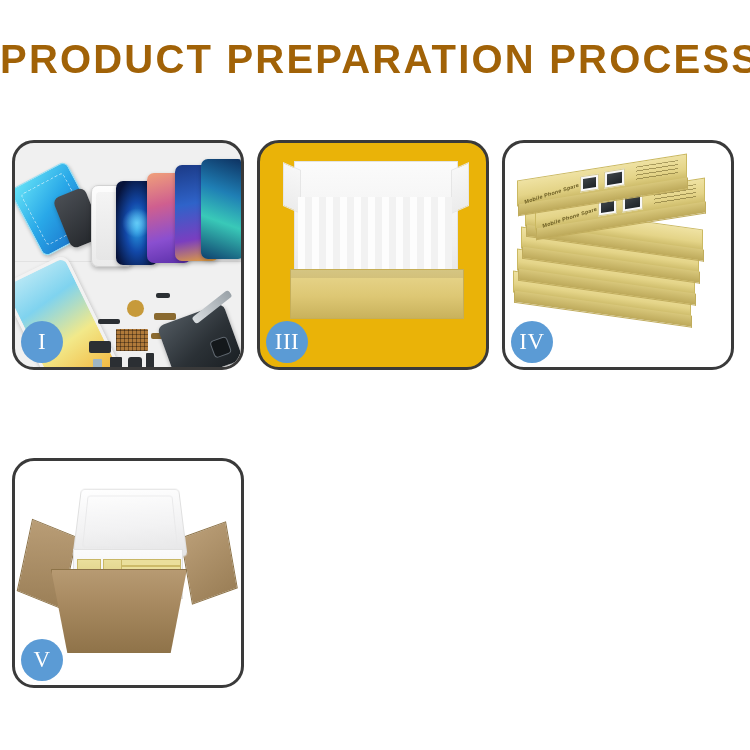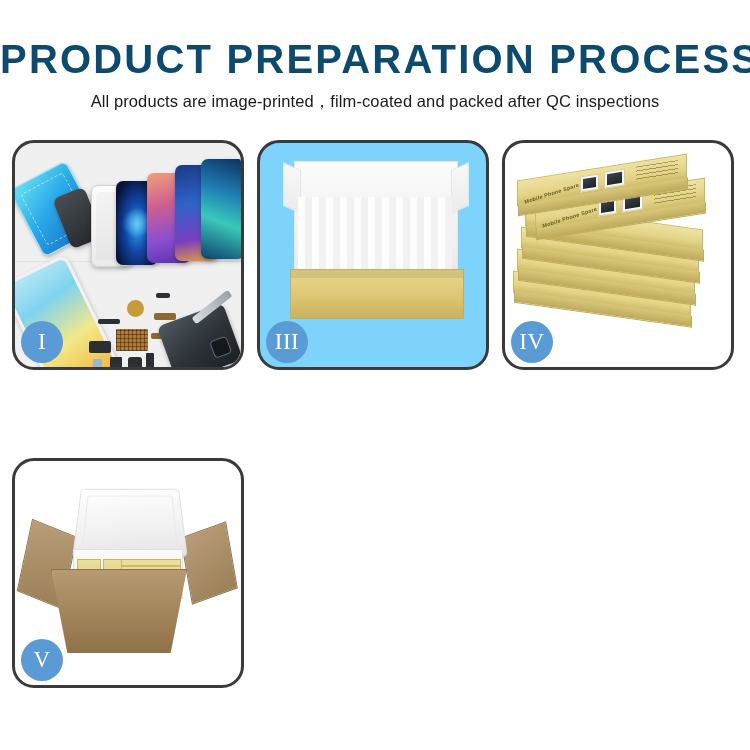--- a/index.html
+++ b/index.html
@@ -18,21 +18,21 @@
   
   .header {
     text-align: center;
     padding-top: 38px;
   }
   .title {
     font-family: "Liberation Sans", sans-serif;
     font-size: 40px;
     font-weight: 700;
     letter-spacing: 2.2px;
-    color: #0c4a6e;
+    color: #a16207;
     line-height: 1.05;
     white-space: nowrap;
   }
   .subtitle {
     margin-top: 11px;
     font-family: "Liberation Sans", sans-serif;
     font-size: 16.5px;
     font-weight: 400;
     color: #1a1a1a;
     letter-spacing: 0.1px;
@@ -201,21 +201,21 @@
     position:absolute; left:14px; top:72px; width:16px; height:100px;
     background: linear-gradient(180deg,#23282c,#11151800);
     border-radius:3px;
   }
   .tape {
     position: absolute; width: 11px; height: 9px;
     background: #c79a3a; border-radius: 1px;
   }
 
   
-  .p3 { background: #7dd3fc; }
+  .p3 { background: #eab308; }
   .box3-lid {
     position: absolute; left: 34px; top: 18px; width: 162px; height: 118px;
     background: linear-gradient(180deg,#fbfbfb 0%,#f0f0f0 70%,#e6e6e6 100%);
     border: 1px solid #e3e3e3;
   }
   .box3-lid:before {
     content:""; position:absolute; left:-12px; top:4px; width:16px; height:42px;
     background: linear-gradient(180deg,#f7f7f7,#ececec);
     transform: skewY(24deg); border:1px solid #e6e6e6;
   }
@@ -373,21 +373,20 @@
   }
 
   
   .deco { pointer-events: none; }
 </style>
 </head>
 <body>
 
 <div class="header">
   <div class="title">PRODUCT PREPARATION PROCESS</div>
-  <div class="subtitle">All products are image-printed，film-coated and packed after QC inspections</div>
 </div>
 
 <div class="grid">
 
   <div class="panel p1">
     <div class="panel-stage deco">
       <div class="floorline deco"></div>
 
       <div class="phone ph-a deco"></div>
       <div class="phone ph-b deco"></div>

